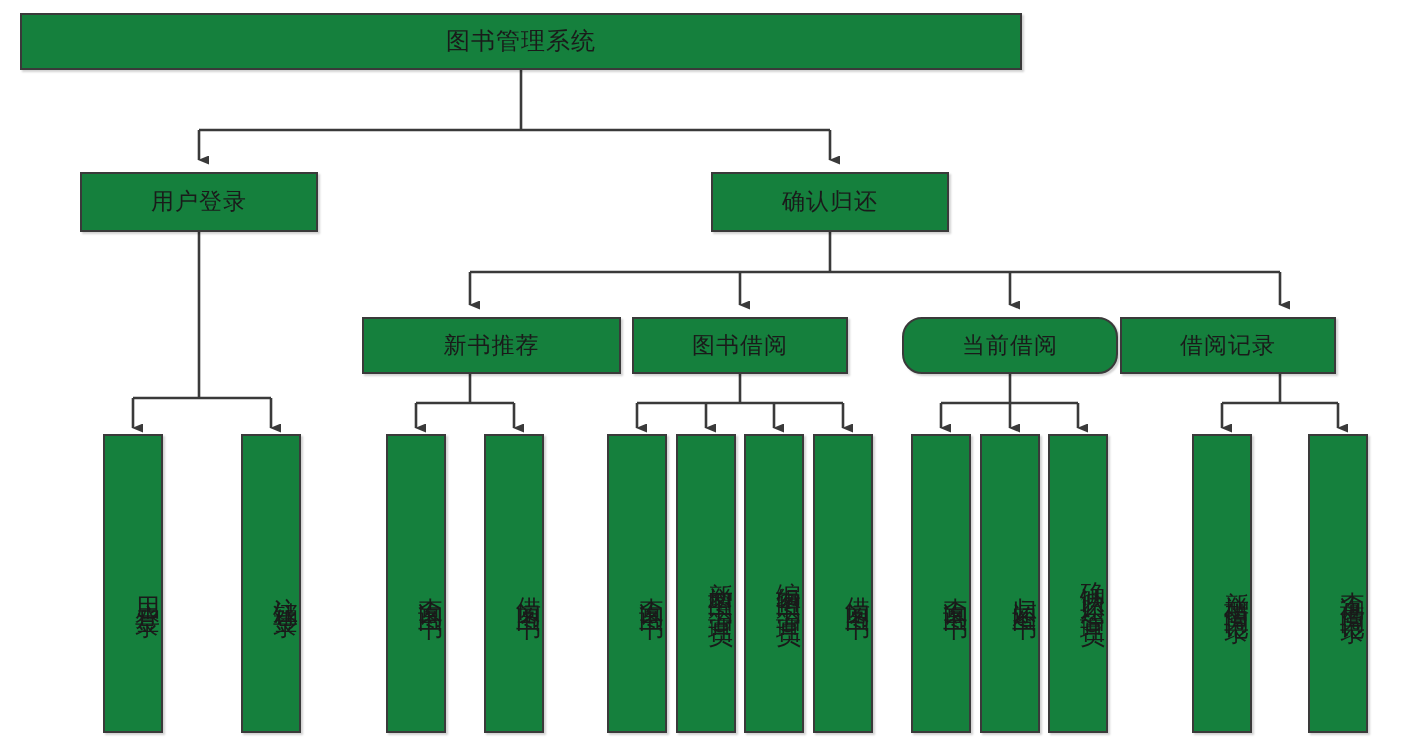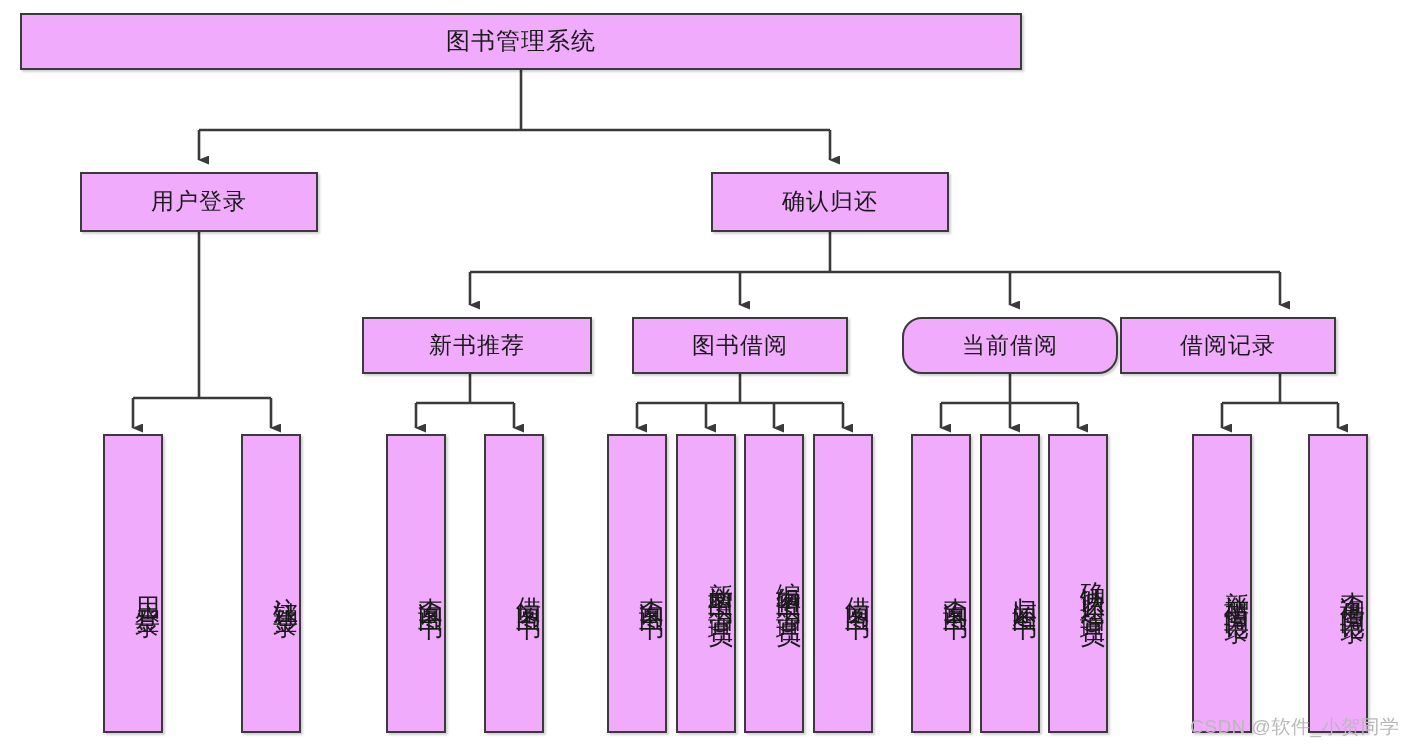--- a/index.html
+++ b/index.html
@@ -21,21 +21,21 @@
     position: absolute;
     left: 0;
     top: 0;
     width: 1405px;
     height: 747px;
     pointer-events: none;
   }
   .node {
     position: absolute;
     box-sizing: border-box;
-    background: #f0abfc;
+    background: #15803d;
     border: 2.5px solid #3a3a3a;
     box-shadow: 2px 2px 2px rgba(0,0,0,0.18);
     display: flex;
     align-items: center;
     justify-content: center;
     color: #1a1a1a;
     z-index: 2;
     text-align: center;
   }
   .node.horiz {
@@ -130,21 +130,21 @@
     <span>图书管理系统</span>
   </div>
 
   <div class="node horiz" style="left:80px; top:172px; width:238px; height:60px;">
     <span>用户登录</span>
   </div>
   <div class="node horiz" style="left:711px; top:172px; width:238px; height:60px;">
     <span>确认归还</span>
   </div>
 
-  <div class="node horiz" style="left:362px; top:317px; width:230px; height:57px;">
+  <div class="node horiz" style="left:362px; top:317px; width:259px; height:57px;">
     <span>新书推荐</span>
   </div>
   <div class="node horiz" style="left:632px; top:317px; width:216px; height:57px;">
     <span>图书借阅</span>
   </div>
   <div class="node horiz" style="left:902px; top:317px; width:216px; height:57px;border-radius:20px;">
     <span>当前借阅</span>
   </div>
   <div class="node horiz" style="left:1120px; top:317px; width:216px; height:57px;">
     <span>借阅记录</span>
@@ -187,15 +187,14 @@
     <span>确认归还（管理员）</span>
   </div>
 
   <div class="node vert" style="left:1192px; top:434px; width:60px; height:299px;">
     <span>新增借阅记录</span>
   </div>
   <div class="node vert" style="left:1308px; top:434px; width:60px; height:299px;">
     <span>查询借阅记录</span>
   </div>
 
-  <div class="watermark">CSDN @软件_小贺同学</div>
 
 </div>
 
 </body></html>

